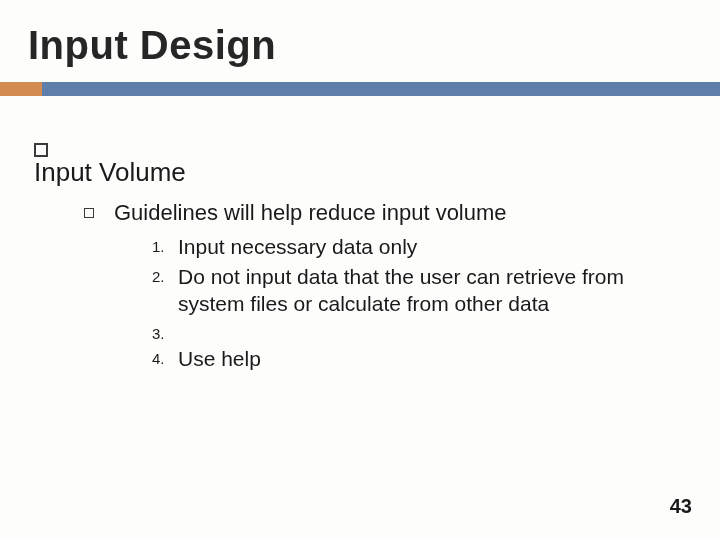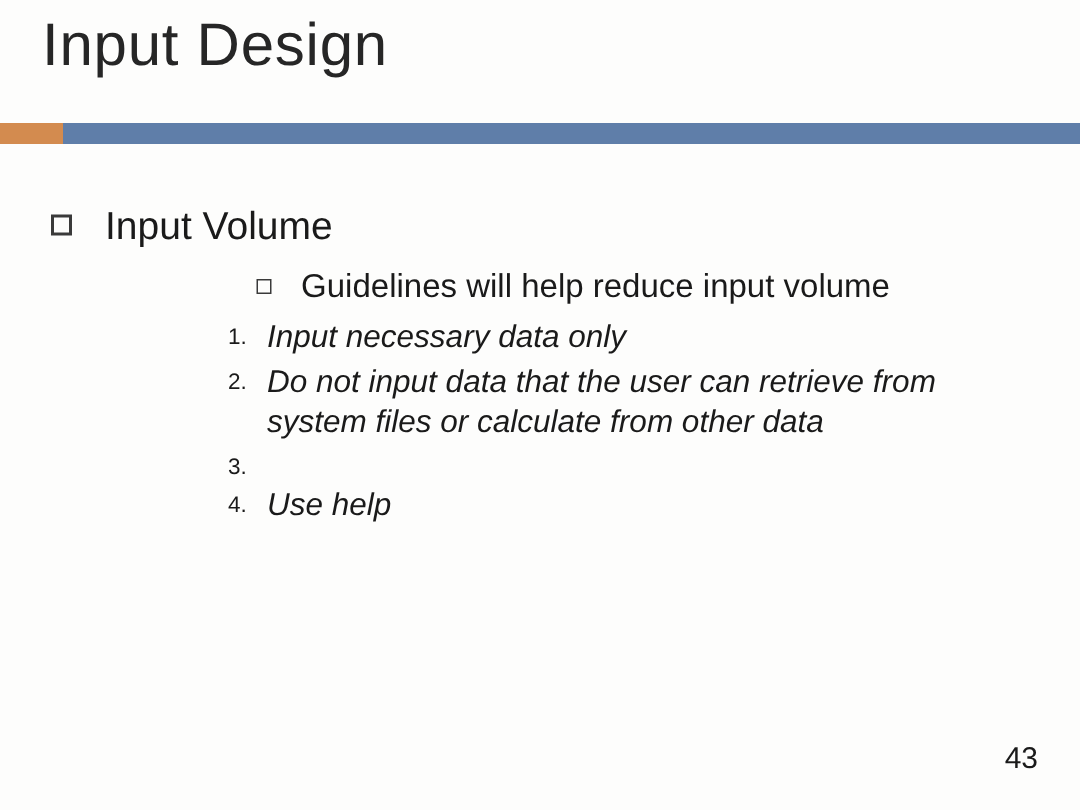--- a/index.html
+++ b/index.html
@@ -1,23 +1,23 @@
 <!DOCTYPE html>
 <html><head>
 <meta charset="utf-8">
 <style>
   * { margin: 0; padding: 0; box-sizing: border-box; }
   html, body { width: 720px; height: 540px; background: #fdfdfc; font-family: Arial, Helvetica, sans-serif; color: #1a1a1a; }
   .slide { position: relative; width: 720px; height: 540px; }
   .title {
     position: absolute;
     left: 28px;
-    top: 8px;
+    top: 23px;
     font-size: 40px;
-    font-weight: 400;
+    font-weight: 700;
     color: #262626;
     letter-spacing: 0.5px;
   }
   .accent-bar {
     position: absolute;
     left: 0;
     top: 82px;
     width: 720px;
     height: 14px;
     background: #5f7ea9;
@@ -33,36 +33,36 @@
   .body {
     position: absolute;
     left: 34px;
     top: 135px;
     right: 40px;
   }
   .lvl1 {
     display: flex;
     align-items: flex-start;
     margin-bottom: 10px;
+    flex-direction: column;
   }
   .lvl1 .bullet-sq {
     width: 14px;
     height: 14px;
     border: 2px solid #3a3a3a;
     margin-top: 8px;
     margin-right: 22px;
     flex: none;
   }
   .lvl1 .txt { font-size: 26px; color: #1a1a1a; }
   .lvl2 {
     display: flex;
     align-items: flex-start;
     margin-left: 50px;
     margin-top: 12px;
-    justify-content: center;
   }
   .lvl2 .bullet-sq-sm {
     width: 10px;
     height: 10px;
     border: 1.5px solid #3a3a3a;
     margin-top: 8px;
     margin-right: 20px;
     flex: none;
   }
   .lvl2 .txt { font-size: 22px; color: #1a1a1a; }
@@ -80,28 +80,27 @@
     color: #1a1a1a;
     min-width: 26px;
     text-align: left;
     padding-top: 4px;
     flex: none;
   }
   .nitem .txt {
     font-size: 21px;
     color: #1a1a1a;
     line-height: 1.25;
-    font-style: italic;
   }
   .pagenum {
     position: absolute;
     right: 28px;
     bottom: 22px;
     font-size: 20px;
-    font-weight: 400;
+    font-weight: 700;
     color: #1a1a1a;
   }
 </style>
 </head>
 <body>
 
 <div class="slide">
 
   <div class="title">Input Design</div>
 

